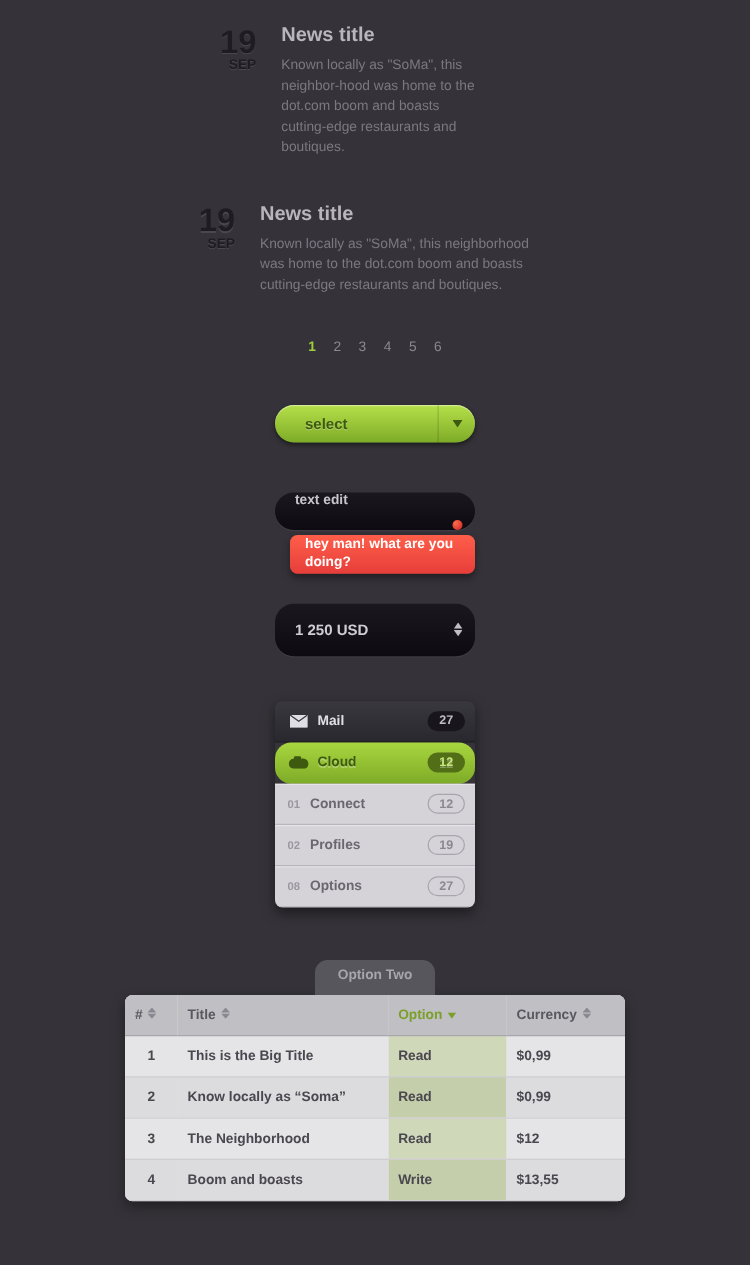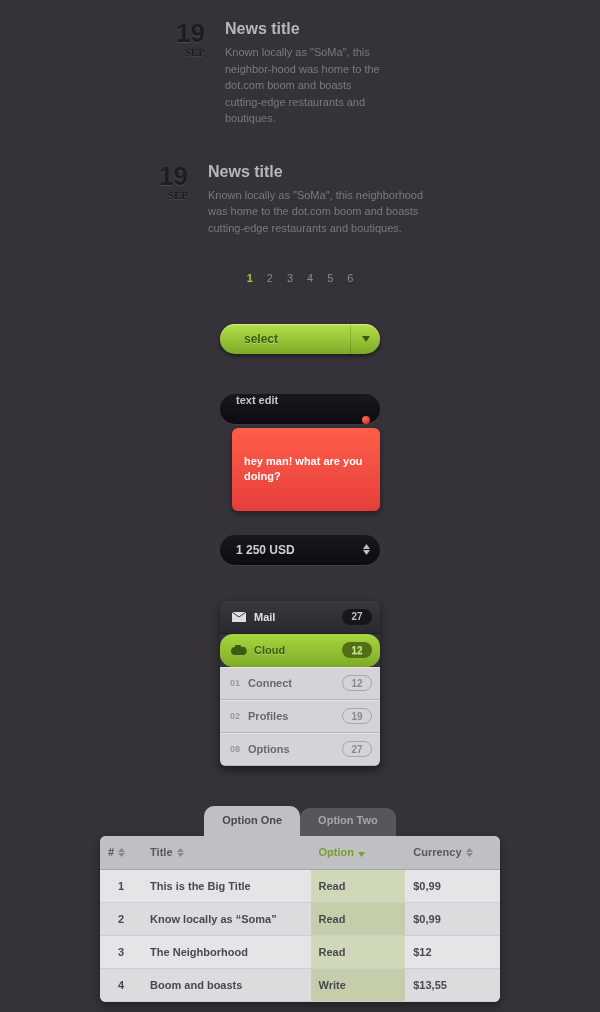--- a/index.html
+++ b/index.html
@@ -7,38 +7,38 @@
   background: #353339;
   font-family: Arial, Helvetica, sans-serif;
   width: 600px;
   height: 1012px;
   color: #888;
   font-size: 12px;
 }
 .news-item { display: flex; padding: 8px 0; }
 .news-date { width: 60px; text-align: right; margin-right: 20px; }
 .news-day { font-size: 26px; font-weight: bold; color: #1e1c22; text-shadow: 0 1px 0 #4a484f; line-height: 1; }
-.news-month { font-size: 11px; font-weight: bold; color: #1e1c22; text-shadow: 0 1px 0 #4a484f; font-family: Liberation Serif, serif; }
+.news-month { font-size: 11px; font-weight: bold; color: #1e1c22; text-shadow: 0 1px 0 #4a484f; }
 .news-content { flex: 1; }
 .news-title { font-size: 16px; font-weight: bold; color: #b8b6bd; margin-bottom: 6px; }
 .news-body { font-size: 11px; color: #7a7880; line-height: 1.5; }
 .news-1 { margin: 12px 0 0 145px; width: 240px; }
 .news-2 { margin: 20px 0 0 128px; width: 300px; }
 .pagination { display: flex; justify-content: center; gap: 14px; margin-top: 28px; font-size: 11px; }
 .page { color: #8a8890; cursor: pointer; }
 .page.active { color: #9dcd3a; font-weight: bold; }
 .select-btn { width: 160px; height: 30px; margin: 40px auto 0; display: flex; align-items: center; border-radius: 15px; background: linear-gradient(#b5e04a, #7eab27); box-shadow: 0 2px 4px rgba(0,0,0,.5), inset 0 1px 0 rgba(255,255,255,.4); cursor: pointer; }
 .select-label { flex: 1; padding-left: 24px; color: #3d5a10; font-weight: bold; font-size: 12px; text-shadow: 0 1px 0 rgba(255,255,255,.3); }
 .select-arrow { width: 30px; height: 30px; border-left: 1px solid rgba(0,0,0,.15); display: flex; align-items: center; justify-content: center; }
 .select-arrow svg { width: 8px; height: 6px; }
 .text-edit-group { width: 160px; margin: 40px auto 0; position: relative; }
 .text-edit-pill { height: 30px; border-radius: 15px; background: linear-gradient(#1a181e, #0d0b11); box-shadow: 0 1px 0 rgba(255,255,255,.05); display: flex; align-items: flex-start; padding-left: 16px; color: #c8c6cd; font-size: 11px; font-weight: bold; }
 .dot { position: absolute; right: 10px; top: 22px; width: 8px; height: 8px; border-radius: 50%; background: radial-gradient(circle at 30% 30%, #ff6b4a, #c22); z-index: 2; }
-.tooltip { margin-top: 4px; margin-left: 12px; width: 148px; background: linear-gradient(#ff5e4a, #e63e3a); border-radius: 6px; padding: 26px 12px; color: #fff; font-size: 11px; font-weight: bold; line-height: 1.4; box-shadow: 0 3px 6px rgba(0,0,0,.4); }
-.spinner { width: 160px; height: 30px; margin: 24px auto 0; border-radius: 15px; background: linear-gradient(#1a181e, #0d0b11); box-shadow: 0 1px 0 rgba(255,255,255,.05); display: flex; align-items: center; padding: 0 10px 0 16px; }
+.tooltip { margin-top: 4px; margin-left: 12px; width: 148px; background: linear-gradient(#ff5e4a, #e63e3a); border-radius: 6px; padding: 0 12px; color: #fff; font-size: 11px; font-weight: bold; line-height: 1.4; box-shadow: 0 3px 6px rgba(0,0,0,.4); }
+.spinner { width: 160px; height: 42px; margin: 24px auto 0; border-radius: 15px; background: linear-gradient(#1a181e, #0d0b11); box-shadow: 0 1px 0 rgba(255,255,255,.05); display: flex; align-items: center; padding: 0 10px 0 16px; }
 .spinner-val { flex: 1; color: #d0ced5; font-size: 12px; font-weight: bold; }
 .spinner-arrows { display: flex; flex-direction: column; gap: 1px; }
 .spinner-arrows svg { width: 7px; height: 5px; }
 .menu { width: 160px; margin: 36px auto 0; border-radius: 6px; overflow: hidden; box-shadow: 0 4px 10px rgba(0,0,0,.5); }
 .menu-item { height: 33px; display: flex; align-items: center; padding: 0 8px 0 10px; font-size: 11px; font-weight: bold; cursor: pointer; }
 .menu-icon { width: 18px; display: flex; align-items: center; justify-content: center; margin-right: 6px; }
 .menu-label { flex: 1; }
 .menu-badge { min-width: 30px; height: 16px; border-radius: 8px; display: flex; align-items: center; justify-content: center; font-size: 10px; font-weight: bold; padding: 0 6px; }
 .mi-dark1 { background: linear-gradient(#4a484f, #3a383f); color: #e0dee5; border-bottom: 1px solid #28262d; }
 .mi-dark1 .menu-badge { background: #1e1c22; color: #c0bec5; }
@@ -165,21 +165,20 @@
     </div>
     <div class="menu-item mi-light">
       <span class="menu-num">08</span>
       <span class="menu-label">Options</span>
       <span class="menu-badge">27</span>
     </div>
   </div>
 
 <div class="table-wrap">
   <div class="tabs">
-    <div class="tab active">Option One</div>
     <div class="tab inactive">Option Two</div>
   </div>
   <table class="table">
     <thead>
       <tr>
         <th class="col-num"><span>#</span><span class="sort-icon"><svg width="7" height="9" viewBox="0 0 7 9">
                 <path d="M0 4 L7 4 L3.5 0 Z M0 5 L7 5 L3.5 9 Z" fill="#8a8890"></path>
               </svg></span></th>
         <th class="col-title"><span>Title</span><span class="sort-icon"><svg width="7" height="9" viewBox="0 0 7 9">
                 <path d="M0 4 L7 4 L3.5 0 Z M0 5 L7 5 L3.5 9 Z" fill="#8a8890"></path>

